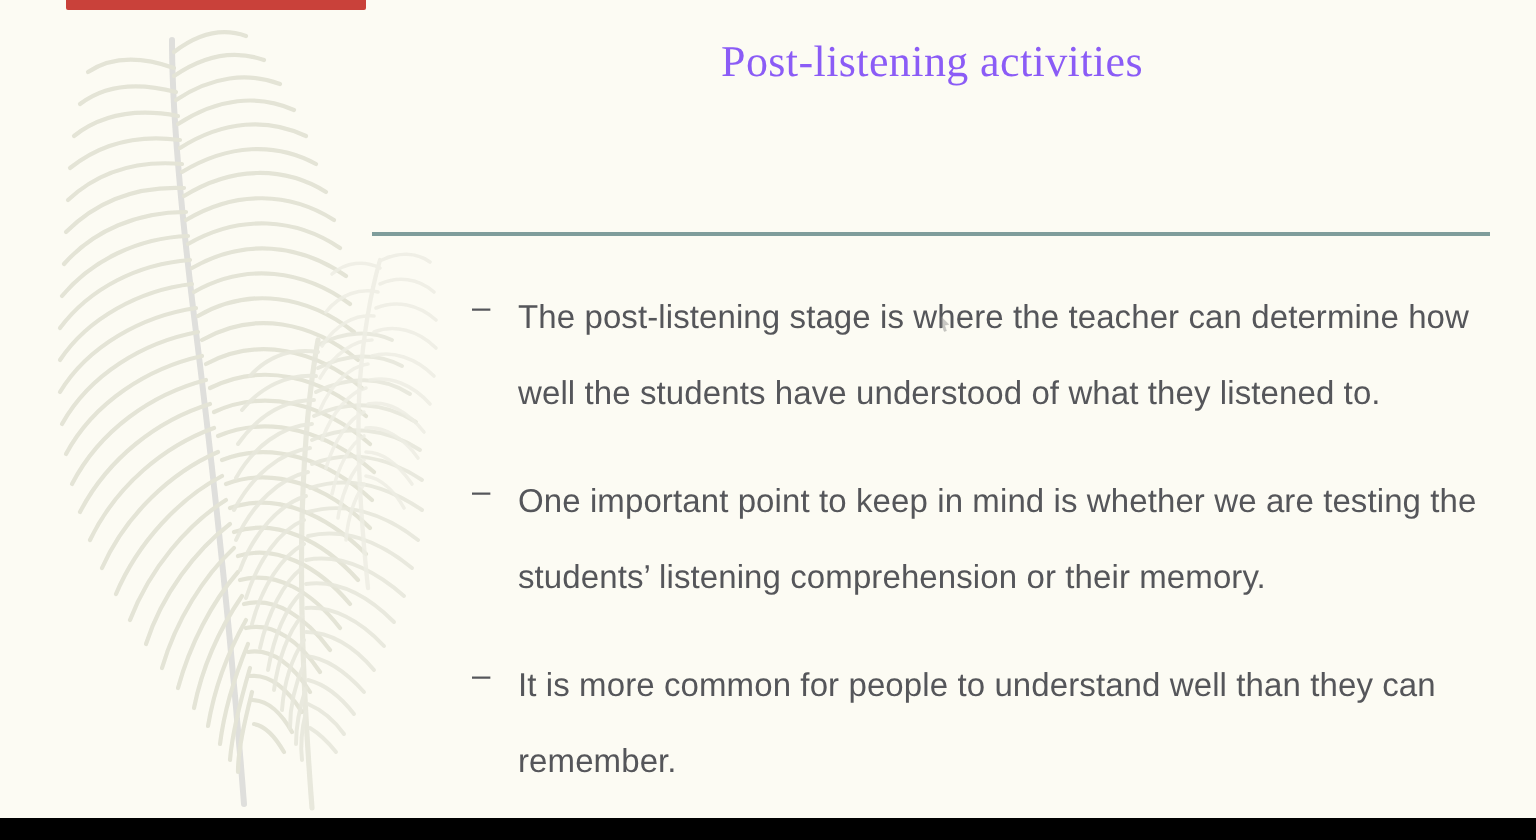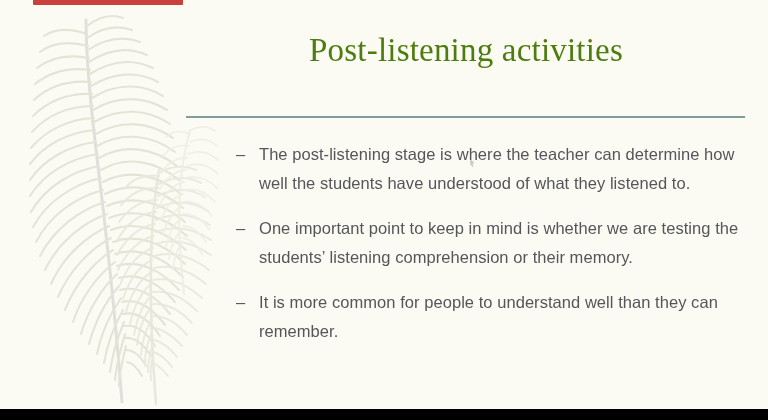--- a/index.html
+++ b/index.html
@@ -58,27 +58,26 @@
   }
 
   
   .slide-title {
     position: absolute;
     left: 186px;
     top: 18px;
     width: 560px;
     text-align: center;
     font-family: "Liberation Serif", "DejaVu Serif", serif;
-    font-size: 33px;
+    font-size: 22px;
     line-height: 1.15;
     font-weight: 400;
-    color: #4d7c0f;
+    color: #8b5cf6;
     letter-spacing: 0.2px;
     white-space: nowrap;
-    margin-top: 14px;
   }
 
   
   .title-rule {
     position: absolute;
     left: 186px;
     top: 116px;
     width: 559px;
     height: 2px;
     background: #7f9d9b;
@@ -104,21 +103,21 @@
     width: 23px;
     color: #55565a;
     font-size: 16.5px;
     line-height: 29px;
     font-family: "Liberation Sans", sans-serif;
   }
   .bullet-text {
     flex: 1 1 auto;
     color: #55565a;
     font-size: 16.5px;
-    line-height: 29px;
+    line-height: 38px;
     font-family: "Liberation Sans", sans-serif;
     letter-spacing: 0.05px;
   }
 
   
   .cursor-artifact {
     position: absolute;
     left: 470px;
     top: 153px;
     width: 5px;

